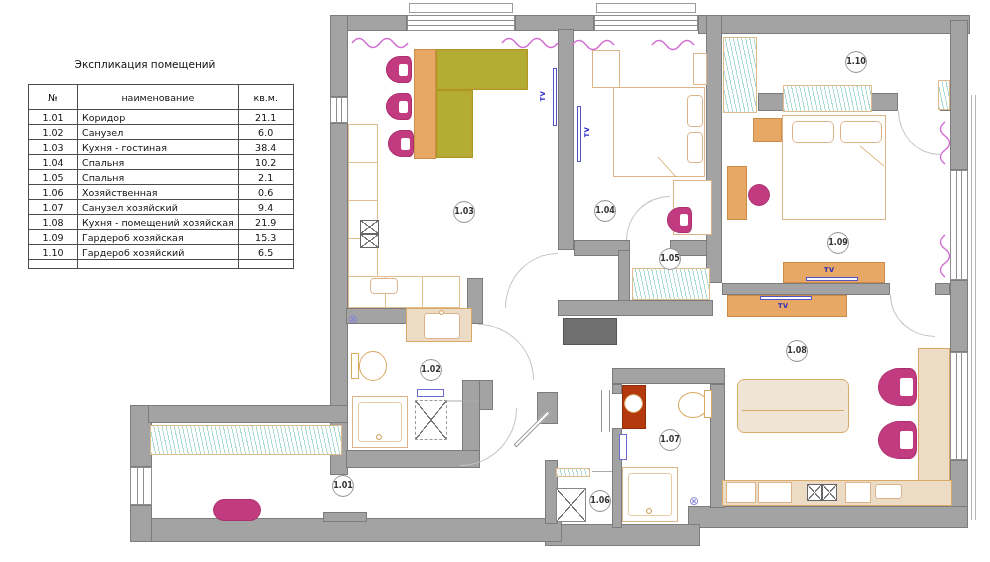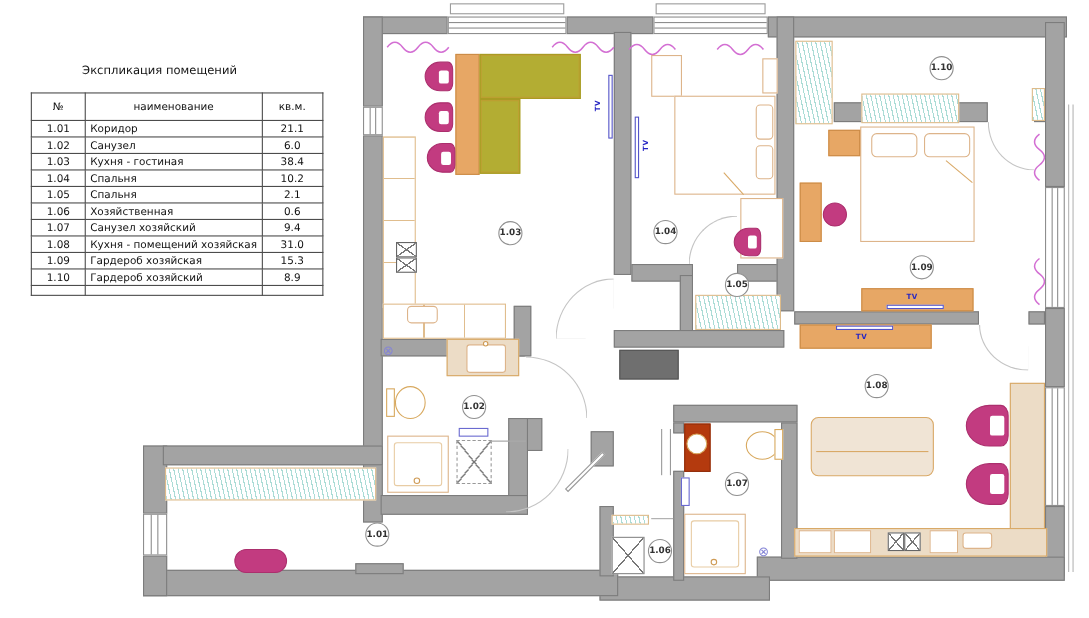--- a/index.html
+++ b/index.html
@@ -109,31 +109,31 @@
           <td class="c3">0.6</td>
         </tr>
     <tr>
           <td class="c1">1.07</td>
           <td class="c2">Санузел хозяйский</td>
           <td class="c3">9.4</td>
         </tr>
     <tr>
           <td class="c1">1.08</td>
           <td class="c2">Кухня - помещений хозяйская</td>
-          <td class="c3">31.0</td>
+          <td class="c3">21.9</td>
         </tr>
     <tr>
           <td class="c1">1.09</td>
           <td class="c2">Гардероб хозяйская</td>
           <td class="c3">15.3</td>
         </tr>
     <tr>
           <td class="c1">1.10</td>
           <td class="c2">Гардероб хозяйский</td>
-          <td class="c3">8.9</td>
+          <td class="c3">6.5</td>
         </tr>
     <tr class="spacer">
           <td class="c1"></td>
           <td class="c2"></td>
           <td class="c3"></td>
         </tr>
   </tbody>
     </table>
 
   <div class="abs w" style="left:330px;top:15px;width:77px;height:16px"></div>

